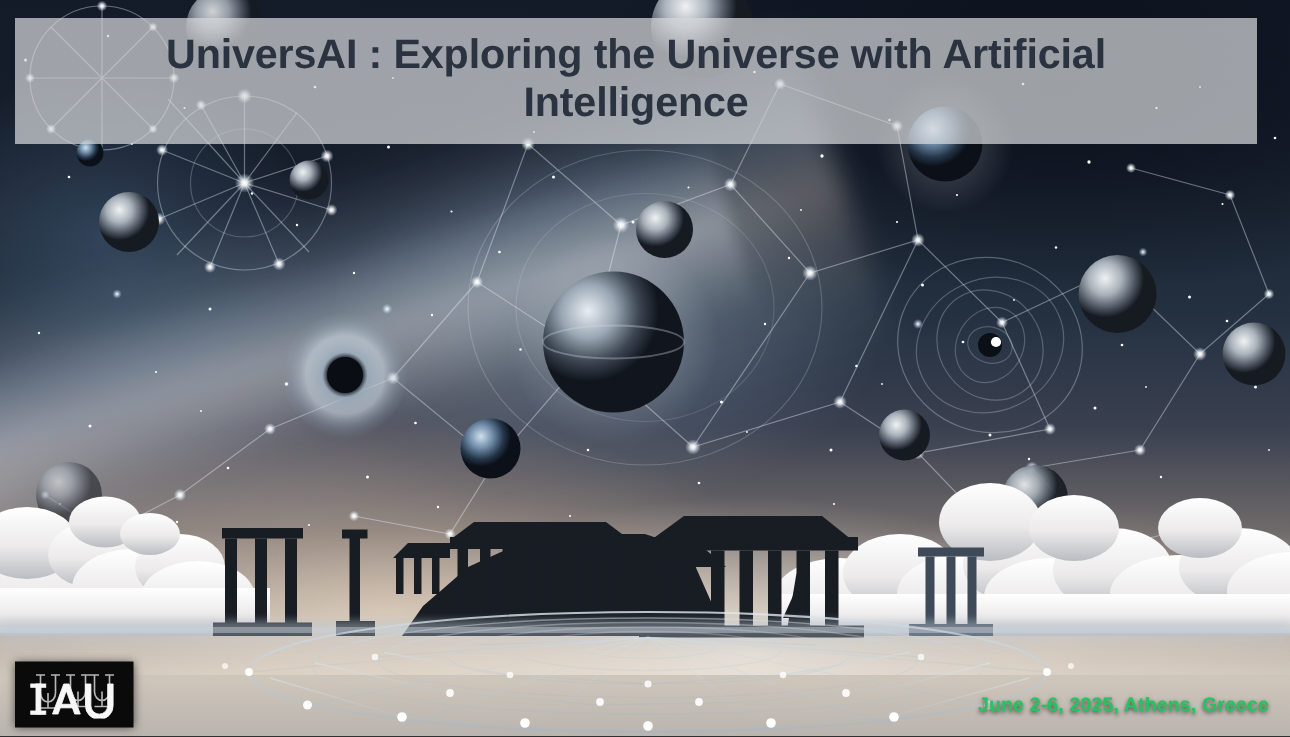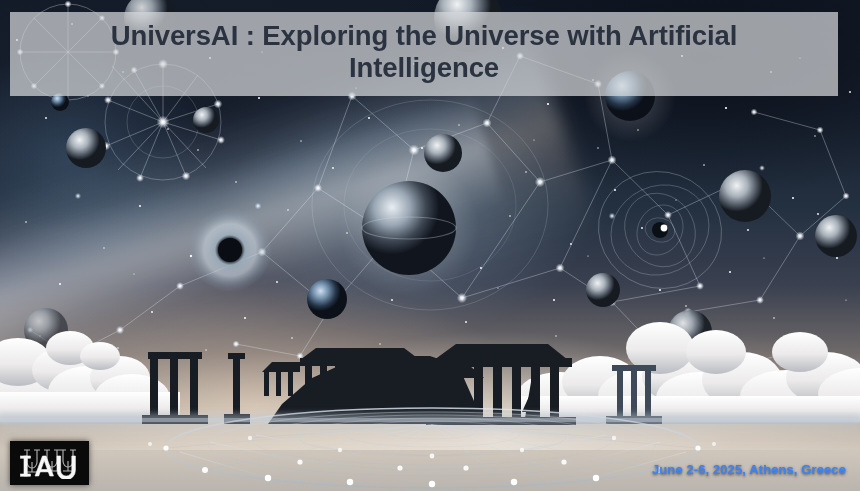--- a/index.html
+++ b/index.html
@@ -85,21 +85,21 @@
     position:absolute;left:10px;top:441px;width:79px;height:44px;
     background:#0a0a0a;
     display:flex;align-items:center;justify-content:center;
     box-shadow:0 0 6px rgba(0,0,0,.6);
   }
   .iau-logo svg{display:block;}
 
   
   .date-line{
     position:absolute;right:14px;top:462px;
-    color:#3b82f6;
+    color:#22c55e;
     font-size:13px;font-weight:bold;
     letter-spacing:.1px;
     text-shadow:0 1px 3px rgba(0,0,0,.65);
     white-space:nowrap;
   }
 </style>
 </head>
 <body>
 
 <div class="poster">

